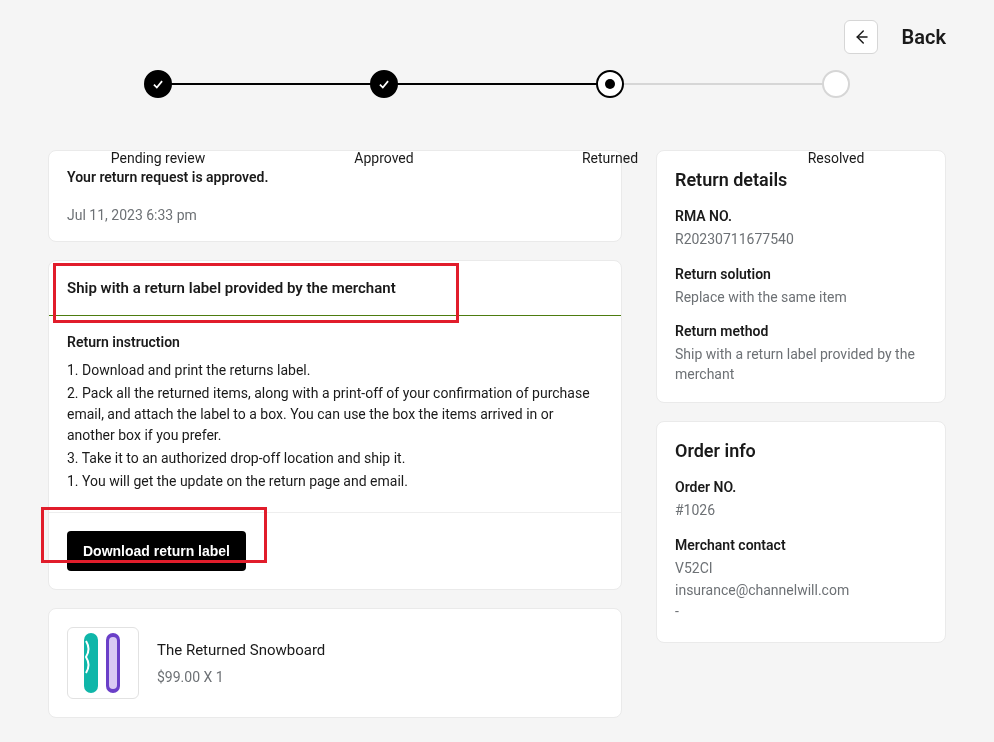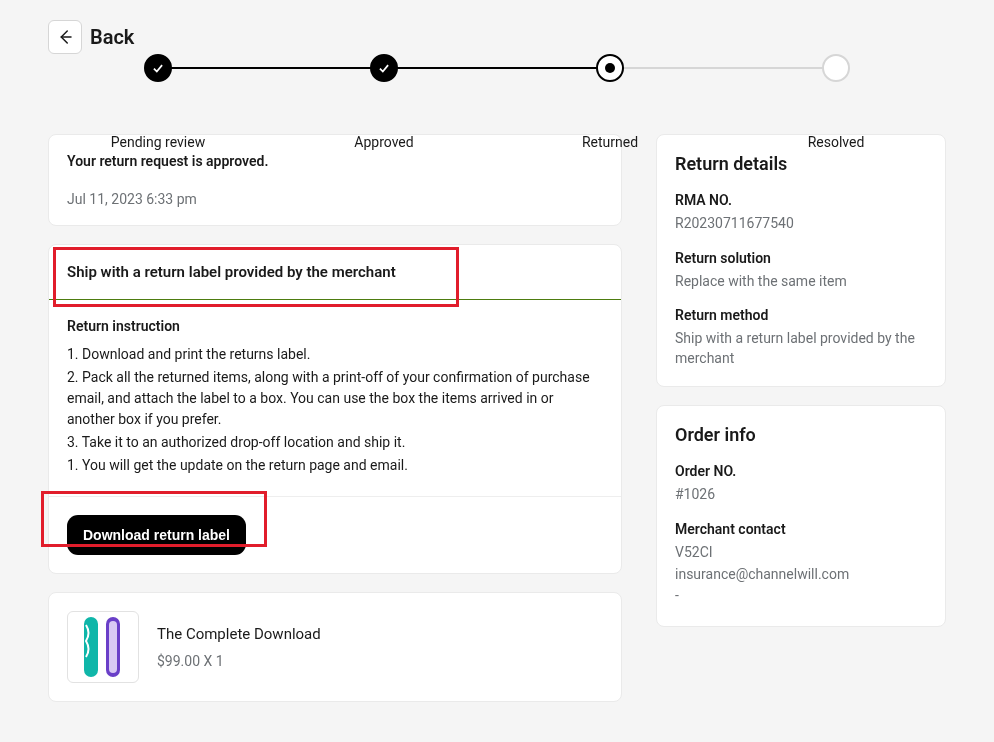--- a/index.html
+++ b/index.html
@@ -8,21 +8,21 @@
     background: #f5f5f5;
     color: #1a1a1a;
     font-size: 14px;
     width: 994px;
     height: 742px;
     overflow: hidden;
   }
   .page { padding: 20px 48px 0 48px; }
 
   
-  .back-row { display: flex; align-items: center; gap: 8px; margin-bottom: 0; }
+  .back-row { display: flex; align-items: center; gap: 24px; margin-bottom: 16px; justify-content: flex-end; }
   .back-btn {
     width: 34px; height: 34px;
     border: 1px solid #d6d6d6;
     border-radius: 6px;
     background: #fff;
     display: flex; align-items: center; justify-content: center;
     cursor: pointer;
   }
   .back-title { font-size: 20px; font-weight: 600; }
 
@@ -73,21 +73,21 @@
     padding: 18px; font-size: 15px; font-weight: 600;
     position: relative;
   }
   .ship-body { padding: 18px; border-top: 1px solid #4d7c0f; }
   .instr-title { font-weight: 600; margin-bottom: 10px; }
   .instr-list { list-style: none; color: #1a1a1a; line-height: 1.5; }
   .instr-list li { margin-bottom: 2px; }
   .ship-footer { padding: 18px; border-top: 1px solid #eee; position: relative; }
   .dl-btn {
     background: #000; color: #fff;
-    border: none; border-radius: 11px;
+    border: none; border-radius: 4px;
     padding: 12px 16px;
     font-size: 14px; font-weight: 600;
     cursor: pointer;
   }
 
   .hl {
     position: absolute; border: 3px solid #e11d2b; pointer-events: none;
   }
   .hl.h1 { top: 2px; left: 4px; width: 406px; height: 60px; }
   .hl.h2 { top: -6px; left: -8px; width: 226px; height: 56px; }
@@ -188,21 +188,21 @@
       <div class="card item-card">
         <div class="thumb">
           <svg width="54" height="64" viewBox="0 0 54 64">
             <rect x="8" y="2" width="14" height="60" rx="7" fill="#0fb6a9"></rect>
             <path d="M10 10 q5 8 0 16 q5 8 0 16" stroke="#fff" stroke-width="2" fill="none"></path>
             <rect x="30" y="2" width="14" height="60" rx="7" fill="#6a3fc8"></rect>
             <rect x="33" y="6" width="8" height="52" rx="4" fill="#d9c9f4"></rect>
           </svg>
         </div>
         <div>
-          <div class="item-title">The Complete Download</div>
+          <div class="item-title">The Returned Snowboard</div>
           <div class="item-price">$99.00 X 1</div>
         </div>
       </div>
 
     </div>
 
     <div class="right">
       <div class="card">
         <div class="side-title">Return details</div>
         <div class="kv">

